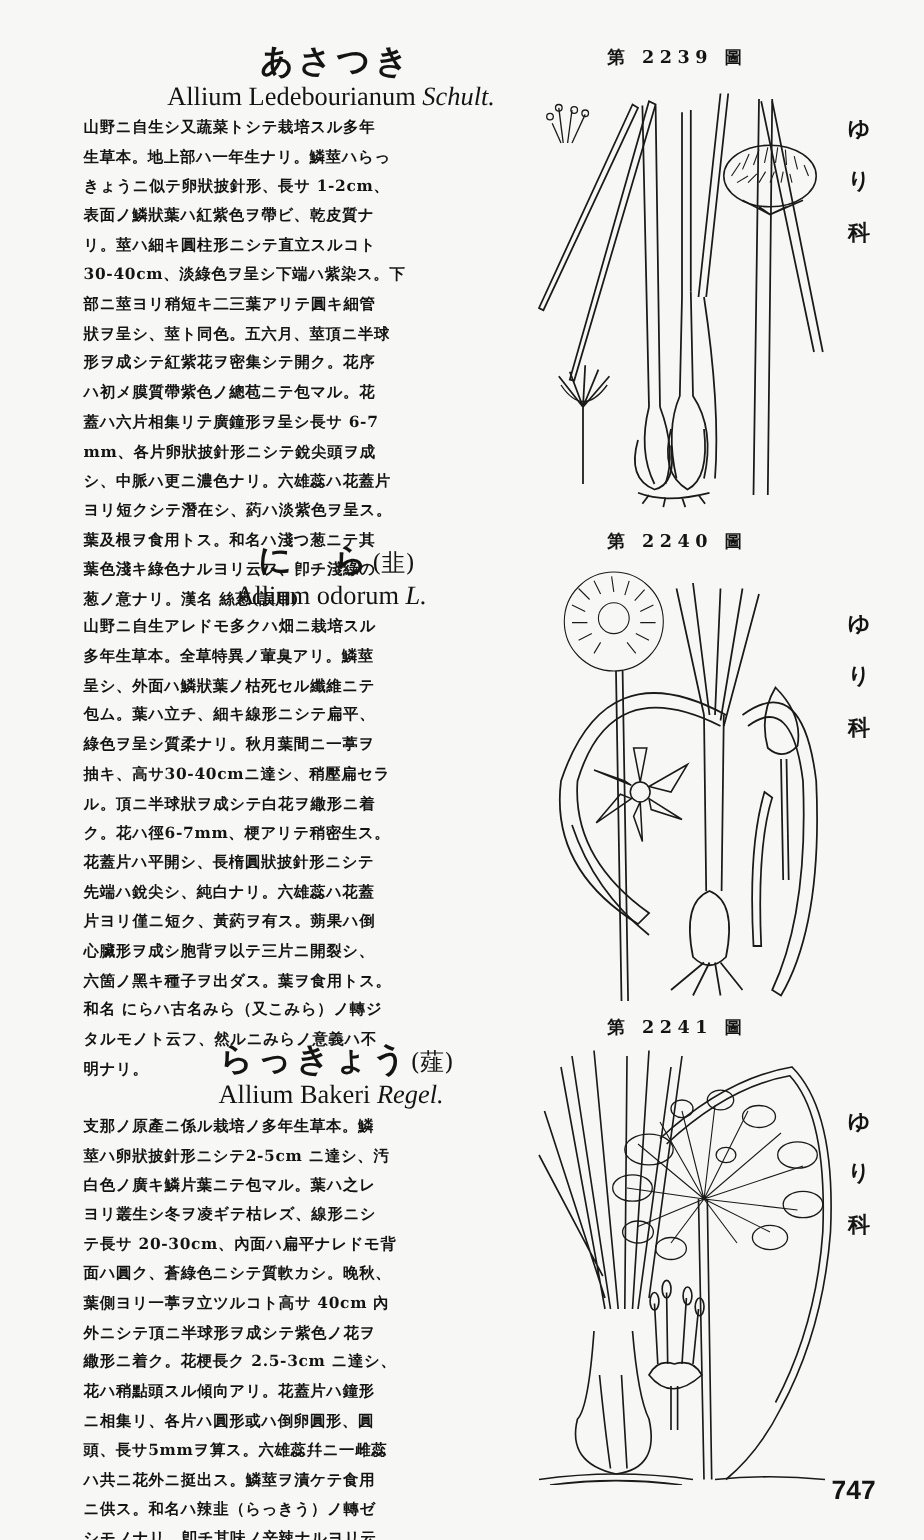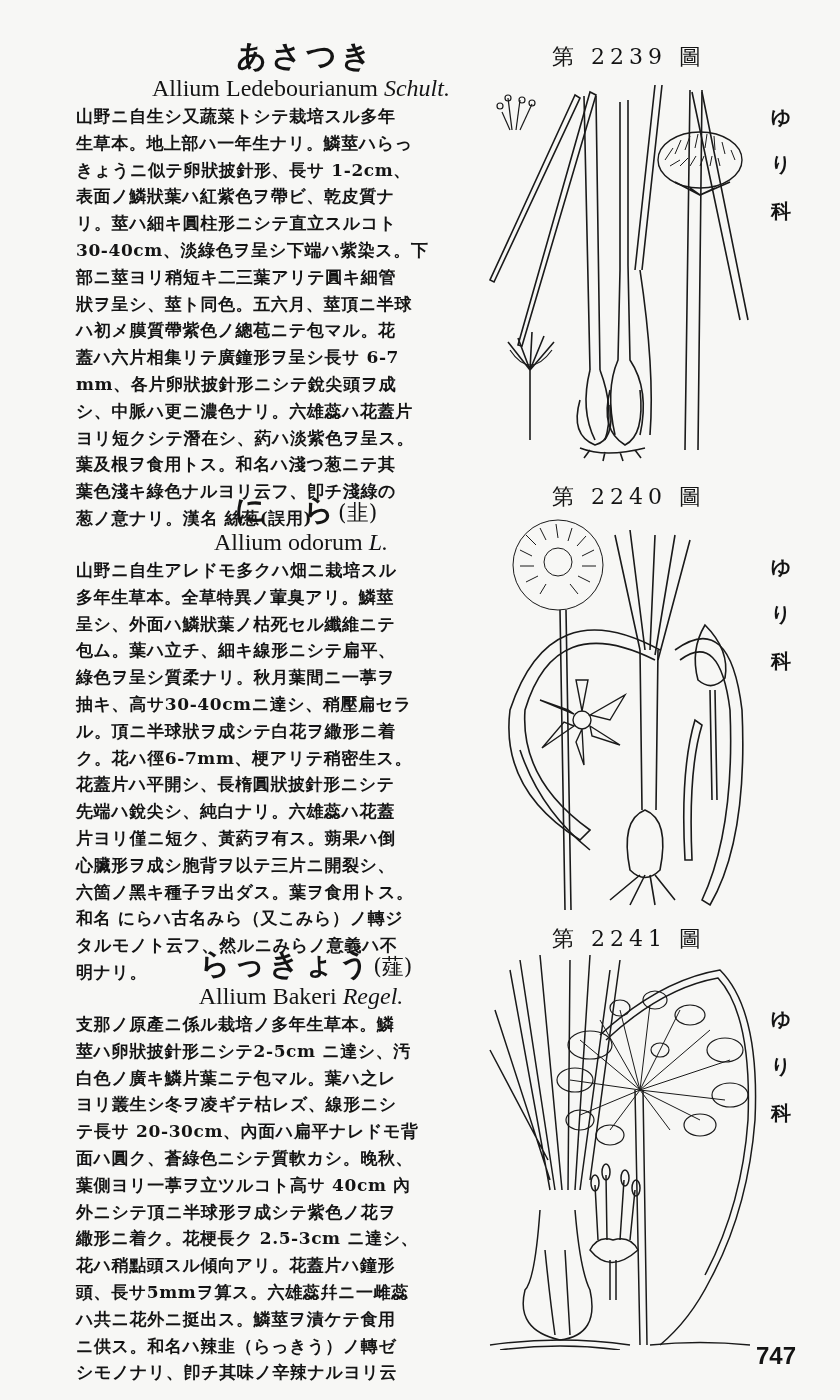--- a/index.html
+++ b/index.html
@@ -16,25 +16,25 @@
     letter-spacing: 4px; margin-left: 40px;
   }
   .entry-title .kanji { font-size: 22px; font-weight: normal; letter-spacing: 0; }
   .sci {
     text-align: center; font-family: "Liberation Serif", serif; font-size: 24px;
     line-height: 26px; margin-left: 30px; margin-top: -2px;
   }
   .sci .author { font-style: italic; margin-top: 48px; }
   .body-text { margin-top: 2px; }
   .line {
-    font-size: 17px; line-height: 26.8px; height: 26.8px;
+    font-size: 14px; line-height: 26.8px; height: 26.8px;
     white-space: nowrap; letter-spacing: 0.6px; font-weight: 600;
   }
   .fig-label {
-    position: absolute; font-size: 22px; letter-spacing: 5px; font-weight: 400;
+    position: absolute; font-size: 16px; letter-spacing: 5px; font-weight: 700;
   }
   .family {
     position: absolute; left: 766px; width: 30px; font-size: 20px; font-weight: 600;
     display: flex; flex-direction: column; align-items: center; gap: 20px;
   }
   .fig { position: absolute; }
   .fig svg { width: 100%; height: 100%; }
   .page-number {
     position: absolute; left: 756px; top: 1342px; font-size: 24px; font-weight: bold;
     font-family: Liberation Sans, sans-serif;
@@ -53,20 +53,21 @@
   </div>
   <div class="body-text">
     <div class="line">山野ニ自生シ又蔬菜トシテ栽培スル多年</div>
     <div class="line">生草本。地上部ハ一年生ナリ。鱗莖ハらっ</div>
     <div class="line">きょうニ似テ卵狀披針形、長サ 1-2cm、</div>
     <div class="line">表面ノ鱗狀葉ハ紅紫色ヲ帶ビ、乾皮質ナ</div>
     <div class="line">リ。莖ハ細キ圓柱形ニシテ直立スルコト</div>
     <div class="line">30-40cm、淡綠色ヲ呈シ下端ハ紫染ス。下</div>
     <div class="line">部ニ莖ヨリ稍短キ二三葉アリテ圓キ細管</div>
     <div class="line">狀ヲ呈シ、莖ト同色。五六月、莖頂ニ半球</div>
+    <div class="line">形ヲ成シテ紅紫花ヲ密集シテ開ク。花序</div>
     <div class="line">ハ初メ膜質帶紫色ノ總苞ニテ包マル。花</div>
     <div class="line">蓋ハ六片相集リテ廣鐘形ヲ呈シ長サ 6-7</div>
     <div class="line">mm、各片卵狀披針形ニシテ銳尖頭ヲ成</div>
     <div class="line">シ、中脈ハ更ニ濃色ナリ。六雄蕊ハ花蓋片</div>
     <div class="line">ヨリ短クシテ潛在シ、葯ハ淡紫色ヲ呈ス。</div>
     <div class="line">葉及根ヲ食用トス。和名ハ淺つ葱ニテ其</div>
     <div class="line">葉色淺キ綠色ナルヨリ云フ、卽チ淺綠の</div>
     <div class="line">葱ノ意ナリ。漢名 絲葱(誤用)</div>
   </div>
 </div>
@@ -111,20 +112,21 @@
     <div class="line">支那ノ原產ニ係ル栽培ノ多年生草本。鱗</div>
     <div class="line">莖ハ卵狀披針形ニシテ2-5cm ニ達シ、汚</div>
     <div class="line">白色ノ廣キ鱗片葉ニテ包マル。葉ハ之レ</div>
     <div class="line">ヨリ叢生シ冬ヲ凌ギテ枯レズ、線形ニシ</div>
     <div class="line">テ長サ 20-30cm、內面ハ扁平ナレドモ背</div>
     <div class="line">面ハ圓ク、蒼綠色ニシテ質軟カシ。晚秋、</div>
     <div class="line">葉側ヨリ一葶ヲ立ツルコト高サ 40cm 內</div>
     <div class="line">外ニシテ頂ニ半球形ヲ成シテ紫色ノ花ヲ</div>
     <div class="line">繖形ニ着ク。花梗長ク 2.5-3cm ニ達シ、</div>
     <div class="line">花ハ稍點頭スル傾向アリ。花蓋片ハ鐘形</div>
+    <div class="line">ニ相集リ、各片ハ圓形或ハ倒卵圓形、圓</div>
     <div class="line">頭、長サ5mmヲ算ス。六雄蕊幷ニ一雌蕊</div>
     <div class="line">ハ共ニ花外ニ挺出ス。鱗莖ヲ漬ケテ食用</div>
     <div class="line">ニ供ス。和名ハ辣韭（らっきう）ノ轉ゼ</div>
     <div class="line">シモノナリ、卽チ其味ノ辛辣ナルヨリ云</div>
 
   </div>
 </div>
 
 <div class="fig-label" style="left:552px; top:42px;">第 2239 圖</div>
 <div class="fig-label" style="left:552px; top:482px;">第 2240 圖</div>

